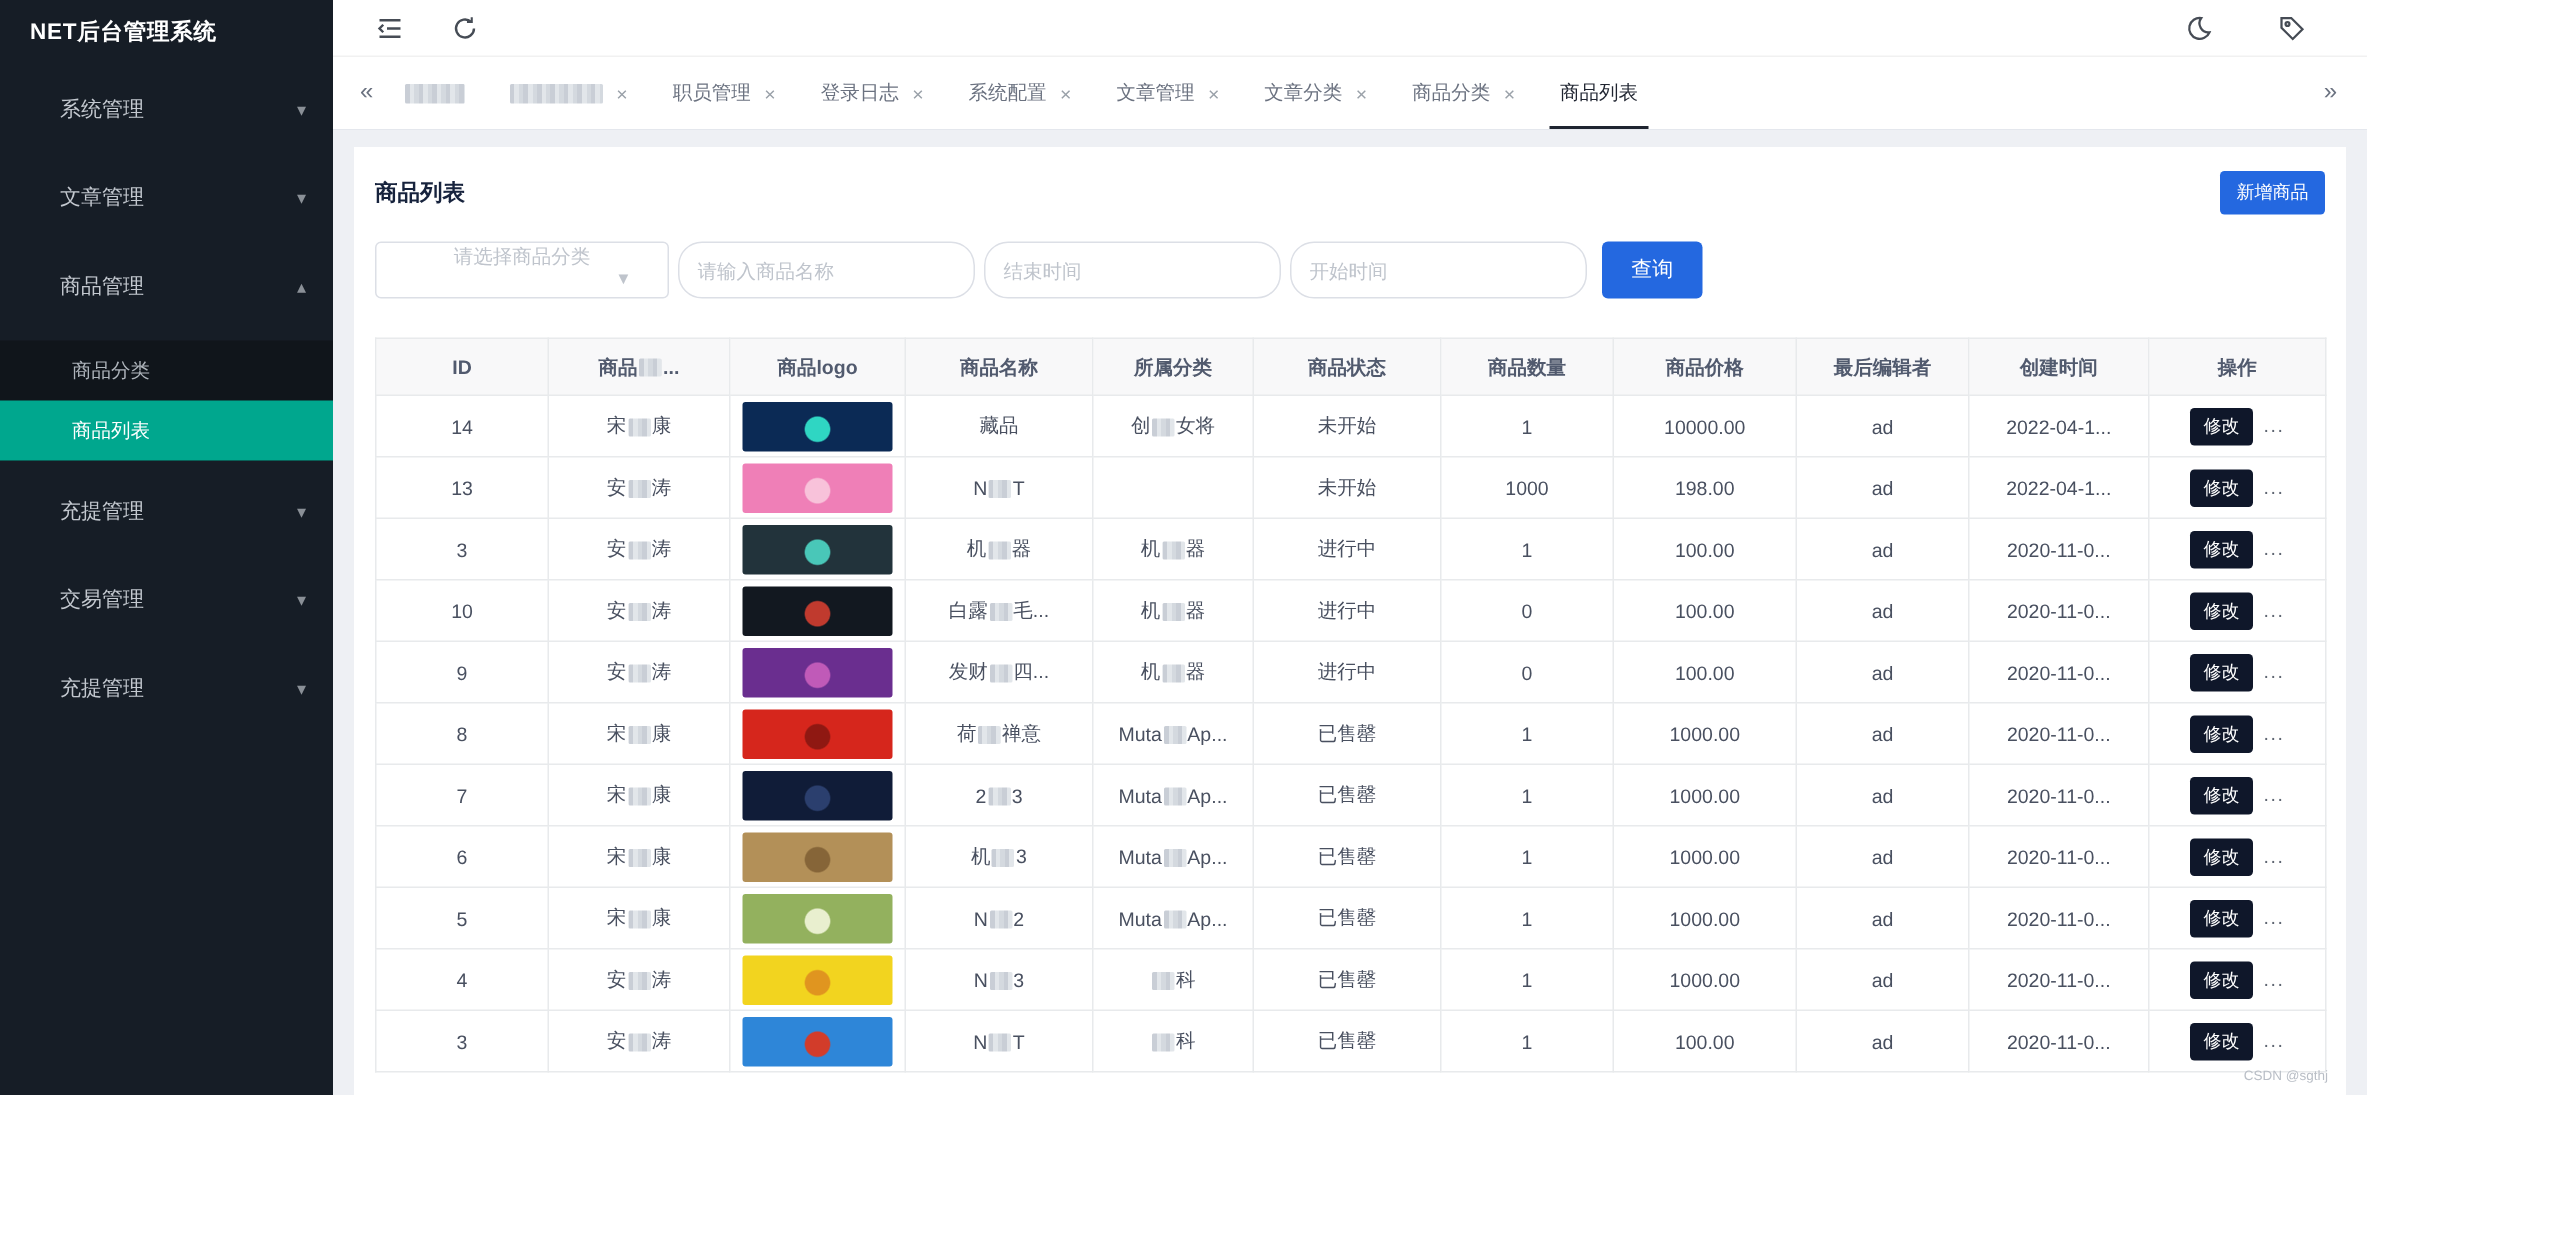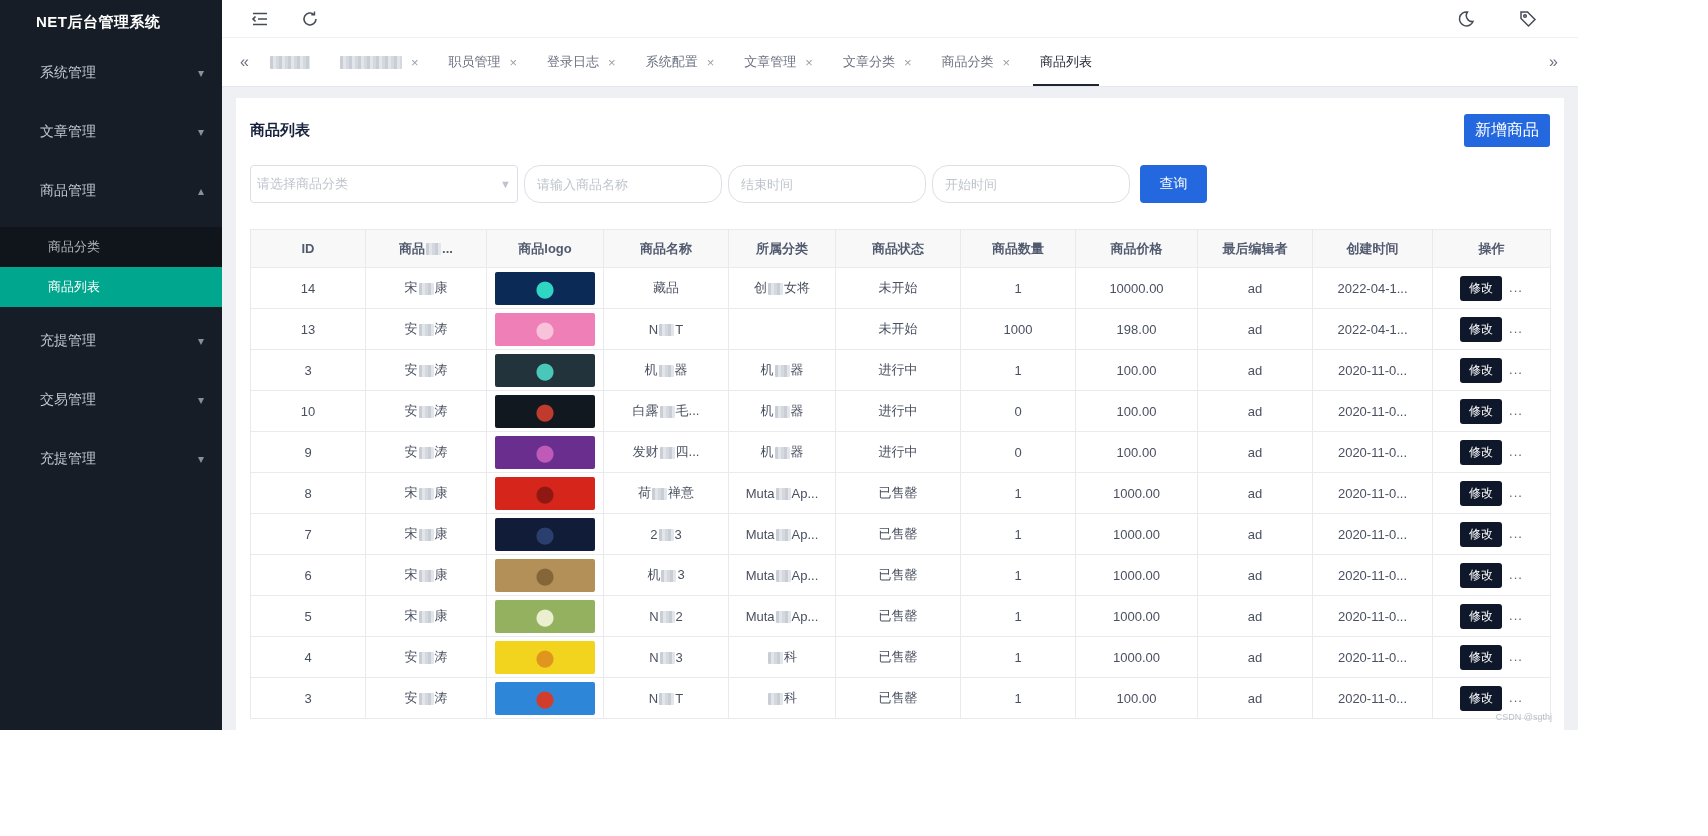--- a/index.html
+++ b/index.html
@@ -2,21 +2,21 @@
 <html><head>
 <meta charset="utf-8">
 <style>
   *{margin:0;padding:0;box-sizing:border-box;}
   html,body{width:1708px;height:836px;background:#fff;overflow:hidden;
     font-family:"Liberation Sans","DejaVu Sans",sans-serif;font-size:14px;color:#3c4454;}
   .app{position:relative;width:1578px;height:730px;display:flex;background:#fff;overflow:hidden;}
 
   
   .sidebar{width:222px;flex-shrink:0;background:#161d26;overflow:hidden;}
-  .logo{height:44px;line-height:44px;padding-left:36px;color:#fff;font-size:15px;font-weight:bold;letter-spacing:.5px;}
+  .logo{height:44px;line-height:44px;padding-left:20px;color:#fff;font-size:15px;font-weight:bold;letter-spacing:.5px;}
   .mi{height:50px;display:flex;align-items:center;padding:0 18px 0 40px;font-size:14px;color:#c3c8cf;cursor:pointer;margin-top:9px;}
   .mi:first-child{margin-top:4px;}
   .mi .caret{margin-left:auto;color:#8a9097;font-size:12px;}
   .mi .badge-mosaic{margin-left:auto;}
   .sub{background:#10151b;margin-top:11px;padding:0;}
   .smi{height:40px;line-height:40px;padding-left:48px;font-size:13px;color:#aeb4bb;cursor:pointer;}
   .smi.active{background:#00a78e;color:#fff;}
 
   
   .main{flex:1;display:flex;flex-direction:column;min-width:0;}
@@ -31,24 +31,24 @@
   .tab{display:flex;align-items:center;gap:9px;padding:0 15px;height:100%;font-size:13px;color:#6b7280;cursor:pointer;position:relative;white-space:nowrap;}
   .tab.active{color:#1f2430;}
   .tab.active::after{content:"";position:absolute;left:8px;right:8px;bottom:0;height:2px;background:#1f2430;}
   .tab .x{color:#9aa1a9;font-size:13px;}
 
   
   .content{flex:1;background:#eef0f4;padding:11px 14px 0;overflow:hidden;}
   .card{background:#fff;height:100%;padding:14px 14px 0;position:relative;overflow:hidden;}
   .card-head{display:flex;align-items:center;margin:2px 0 18px;}
   .page-title{font-size:15px;color:#17233d;font-weight:600;}
-  .btn-add{margin-left:auto;background:#2468e0;color:#fff;font-size:16px;padding:6px 11px;border:none;border-radius:3px;cursor:pointer;}
+  .btn-add{margin-left:auto;background:#2468e0;color:#fff;font-size:12px;padding:6px 11px;border:none;border-radius:3px;cursor:pointer;}
 
   .filters{display:flex;gap:6px;margin-bottom:16px;align-items:center;}
-  .select{width:268px;height:38px;border:1px solid #dcdfe6;border-radius:4px;display:flex;align-items:center;padding:0 6px;color:#bfc4cc;font-size:13px;background:#fff;cursor:pointer;}
+  .select{width:196px;height:38px;border:1px solid #dcdfe6;border-radius:4px;display:flex;align-items:center;padding:0 24px;color:#bfc4cc;font-size:13px;background:#fff;cursor:pointer;flex-direction:column;}
   .select .sel-caret{margin-left:auto;color:#bfc4cc;font-size:11px;}
   input.filter{width:198px;height:38px;border:1px solid #dcdfe6;border-radius:16px;padding:0 12px;font-size:13px;color:#333;outline:none;}
   input.filter::placeholder{color:#bfc4cc;}
   .btn-search{width:67px;height:38px;background:#2468e0;color:#fff;border:none;border-radius:4px;font-size:14px;margin-left:4px;cursor:pointer;}
 
   table{width:1300px;border-collapse:collapse;table-layout:fixed;font-size:13px;color:#495060;margin-top:26px;}
   th,td{border:1px solid #e8eaec;text-align:center;padding:0 6px;overflow:hidden;white-space:nowrap;}
   th{background:#f8f8f9;height:38px;font-weight:600;color:#515a6e;font-size:13px;}
   td{height:41px;}
   .logo-img{width:100px;height:33px;margin:0 auto;border-radius:2px;}

